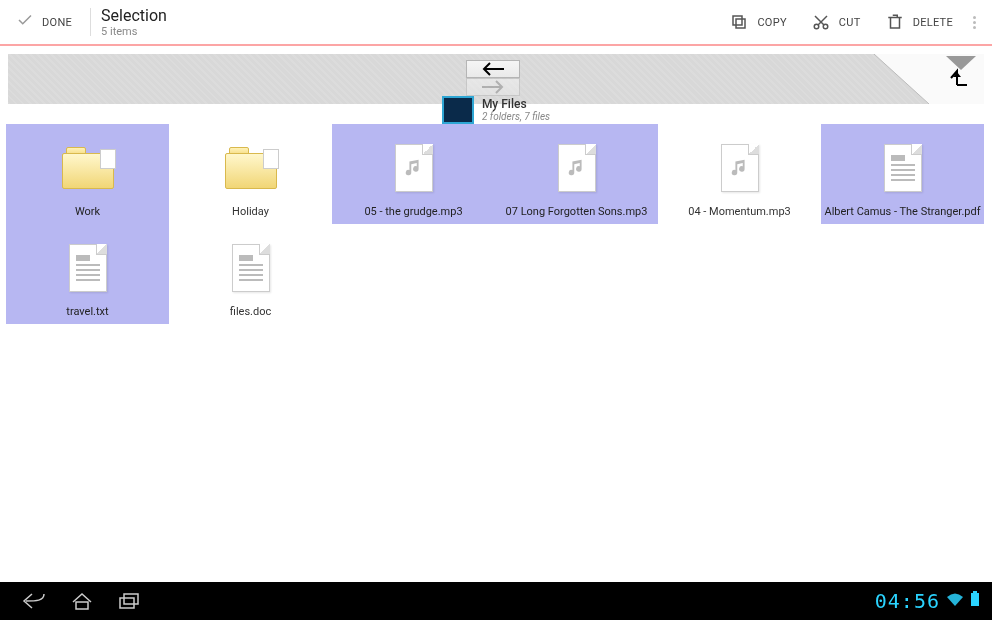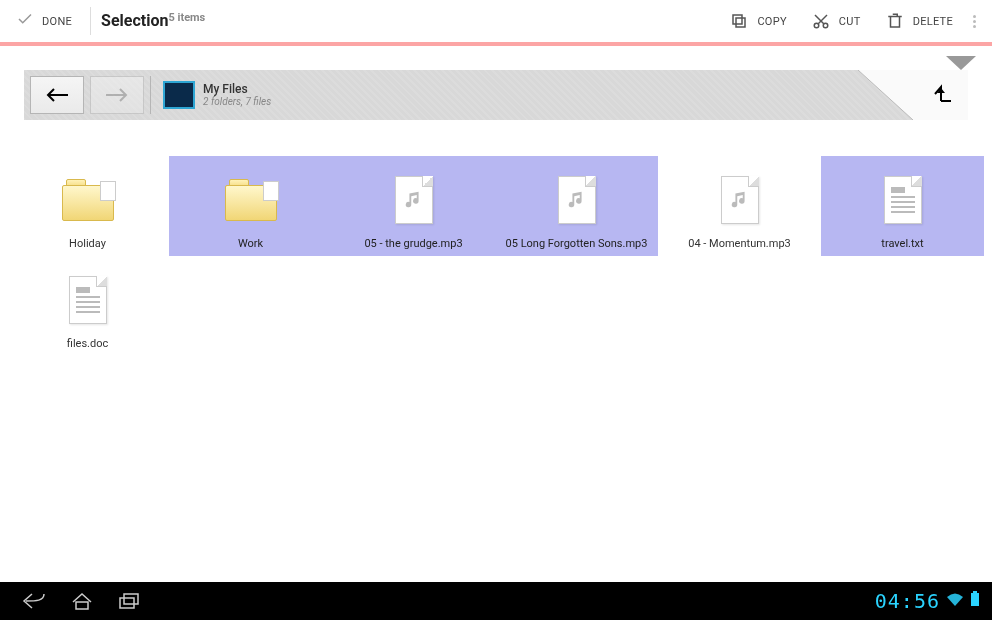--- a/index.html
+++ b/index.html
@@ -10,34 +10,34 @@
   background: #fff;
   position: relative;
   overflow: hidden;
 }
 
 
 .action-bar {
   height: 46px;
   display: flex;
   align-items: center;
-  border-bottom: 4px solid #fca5a5;
+  border-bottom: 2px solid #fca5a5;
   padding: 0 8px;
 }
 .done-group {
   display: flex;
   align-items: center;
   gap: 8px;
   padding: 0 8px;
   cursor: pointer;
 }
 .check-icon svg { width: 18px; height: 18px; }
 .done-label { font-size: 11px; color: #444; letter-spacing: 0.3px; }
 .sep-v { width: 1px; height: 28px; background: #ddd; margin: 0 10px; }
-.title-group { display: flex; flex-direction: row; line-height: 1.2; font-weight: bold; }
+.title-group { display: flex; flex-direction: column; line-height: 1.2; }
 .title { font-size: 16px; color: #222; }
 .subtitle { font-size: 11px; color: #888; }
 .spacer { flex: 1; }
 .action-btn {
   display: flex;
   align-items: center;
   gap: 8px;
   padding: 0 12px;
   cursor: pointer;
   height: 46px;
@@ -45,25 +45,26 @@
 .action-btn .icon { width: 20px; height: 20px; display: flex; align-items: center; justify-content: center; }
 .action-btn .label { font-size: 11px; color: #444; letter-spacing: 0.3px; }
 .overflow { padding: 0 8px; cursor: pointer; }
 .overflow .dot { width: 3px; height: 3px; background: #bbb; border-radius: 50%; margin: 2px 0; display: block; }
 
 
 .nav-bar {
   height: 50px;
   background: #d8d8d8;
   background-image: repeating-linear-gradient(45deg, rgba(255,255,255,0.1) 0 2px, transparent 2px 5px);
-  margin: 24px;
+  margin: 8px;
   position: relative;
   display: flex;
   align-items: center;
   padding: 6px;
+  flex-direction: column;
 }
 .nav-btn {
   width: 54px;
   height: 38px;
   border: 1px solid #b5b5b5;
   background: linear-gradient(#f5f5f5,#eaeaea);
   margin-right: 6px;
   display: flex;
   align-items: center;
   justify-content: center;
@@ -338,39 +339,39 @@
         <line x1="10" y1="18" x2="20" y2="18" stroke="#000" stroke-width="2"></line>
         <polyline points="6,10 10,5 14,10" fill="#000"></polyline>
       </svg>
   </div>
 </div>
 <svg class="nav-shadow" width="40" height="18">
   <polygon points="0,0 30,0 15,14" fill="#999"></polygon>
 </svg>
 
 <div class="file-grid" id="grid">
-    <div class="file-item">
+    <div class="file-item selected">
       <div class="icon-wrap">
         <div class="folder-shape">
           <div class="tab"></div>
           <div class="body"></div>
           <div class="sheet"></div>
         </div>
       </div>
-      <span class="fname">Holiday</span>
-    </div>
-    <div class="file-item selected">
+      <span class="fname">Work</span>
+    </div>
+    <div class="file-item">
       <div class="icon-wrap">
         <div class="folder-shape">
           <div class="tab"></div>
           <div class="body"></div>
           <div class="sheet"></div>
         </div>
       </div>
-      <span class="fname">Work</span>
+      <span class="fname">Holiday</span>
     </div>
     <div class="file-item selected">
       <div class="icon-wrap">
         <div class="doc-shape">
           <div class="inner music-glyph">
             <svg viewBox="0 0 24 24" fill="#bbb">
               <path d="M9 17a3 3 0 11-2-2.83V5l10-2v10a3 3 0 11-2-2.83V6.5L9 8v9z"></path>
             </svg>
           </div>
         </div>
@@ -380,33 +381,47 @@
     <div class="file-item selected">
       <div class="icon-wrap">
         <div class="doc-shape">
           <div class="inner music-glyph">
             <svg viewBox="0 0 24 24" fill="#bbb">
               <path d="M9 17a3 3 0 11-2-2.83V5l10-2v10a3 3 0 11-2-2.83V6.5L9 8v9z"></path>
             </svg>
           </div>
         </div>
       </div>
-      <span class="fname">05 Long Forgotten Sons.mp3</span>
+      <span class="fname">07 Long Forgotten Sons.mp3</span>
     </div>
     <div class="file-item">
       <div class="icon-wrap">
         <div class="doc-shape">
           <div class="inner music-glyph">
             <svg viewBox="0 0 24 24" fill="#bbb">
               <path d="M9 17a3 3 0 11-2-2.83V5l10-2v10a3 3 0 11-2-2.83V6.5L9 8v9z"></path>
             </svg>
           </div>
         </div>
       </div>
       <span class="fname">04 - Momentum.mp3</span>
+    </div>
+    <div class="file-item selected">
+      <div class="icon-wrap">
+        <div class="doc-shape">
+          <div class="text-lines">
+            <span></span>
+            <span></span>
+            <span></span>
+            <span></span>
+            <span></span>
+          </div>
+        </div>
+      </div>
+      <span class="fname">Albert Camus - The Stranger.pdf</span>
     </div>
     <div class="file-item selected">
       <div class="icon-wrap">
         <div class="doc-shape">
           <div class="text-lines">
             <span></span>
             <span></span>
             <span></span>
             <span></span>
             <span></span>

